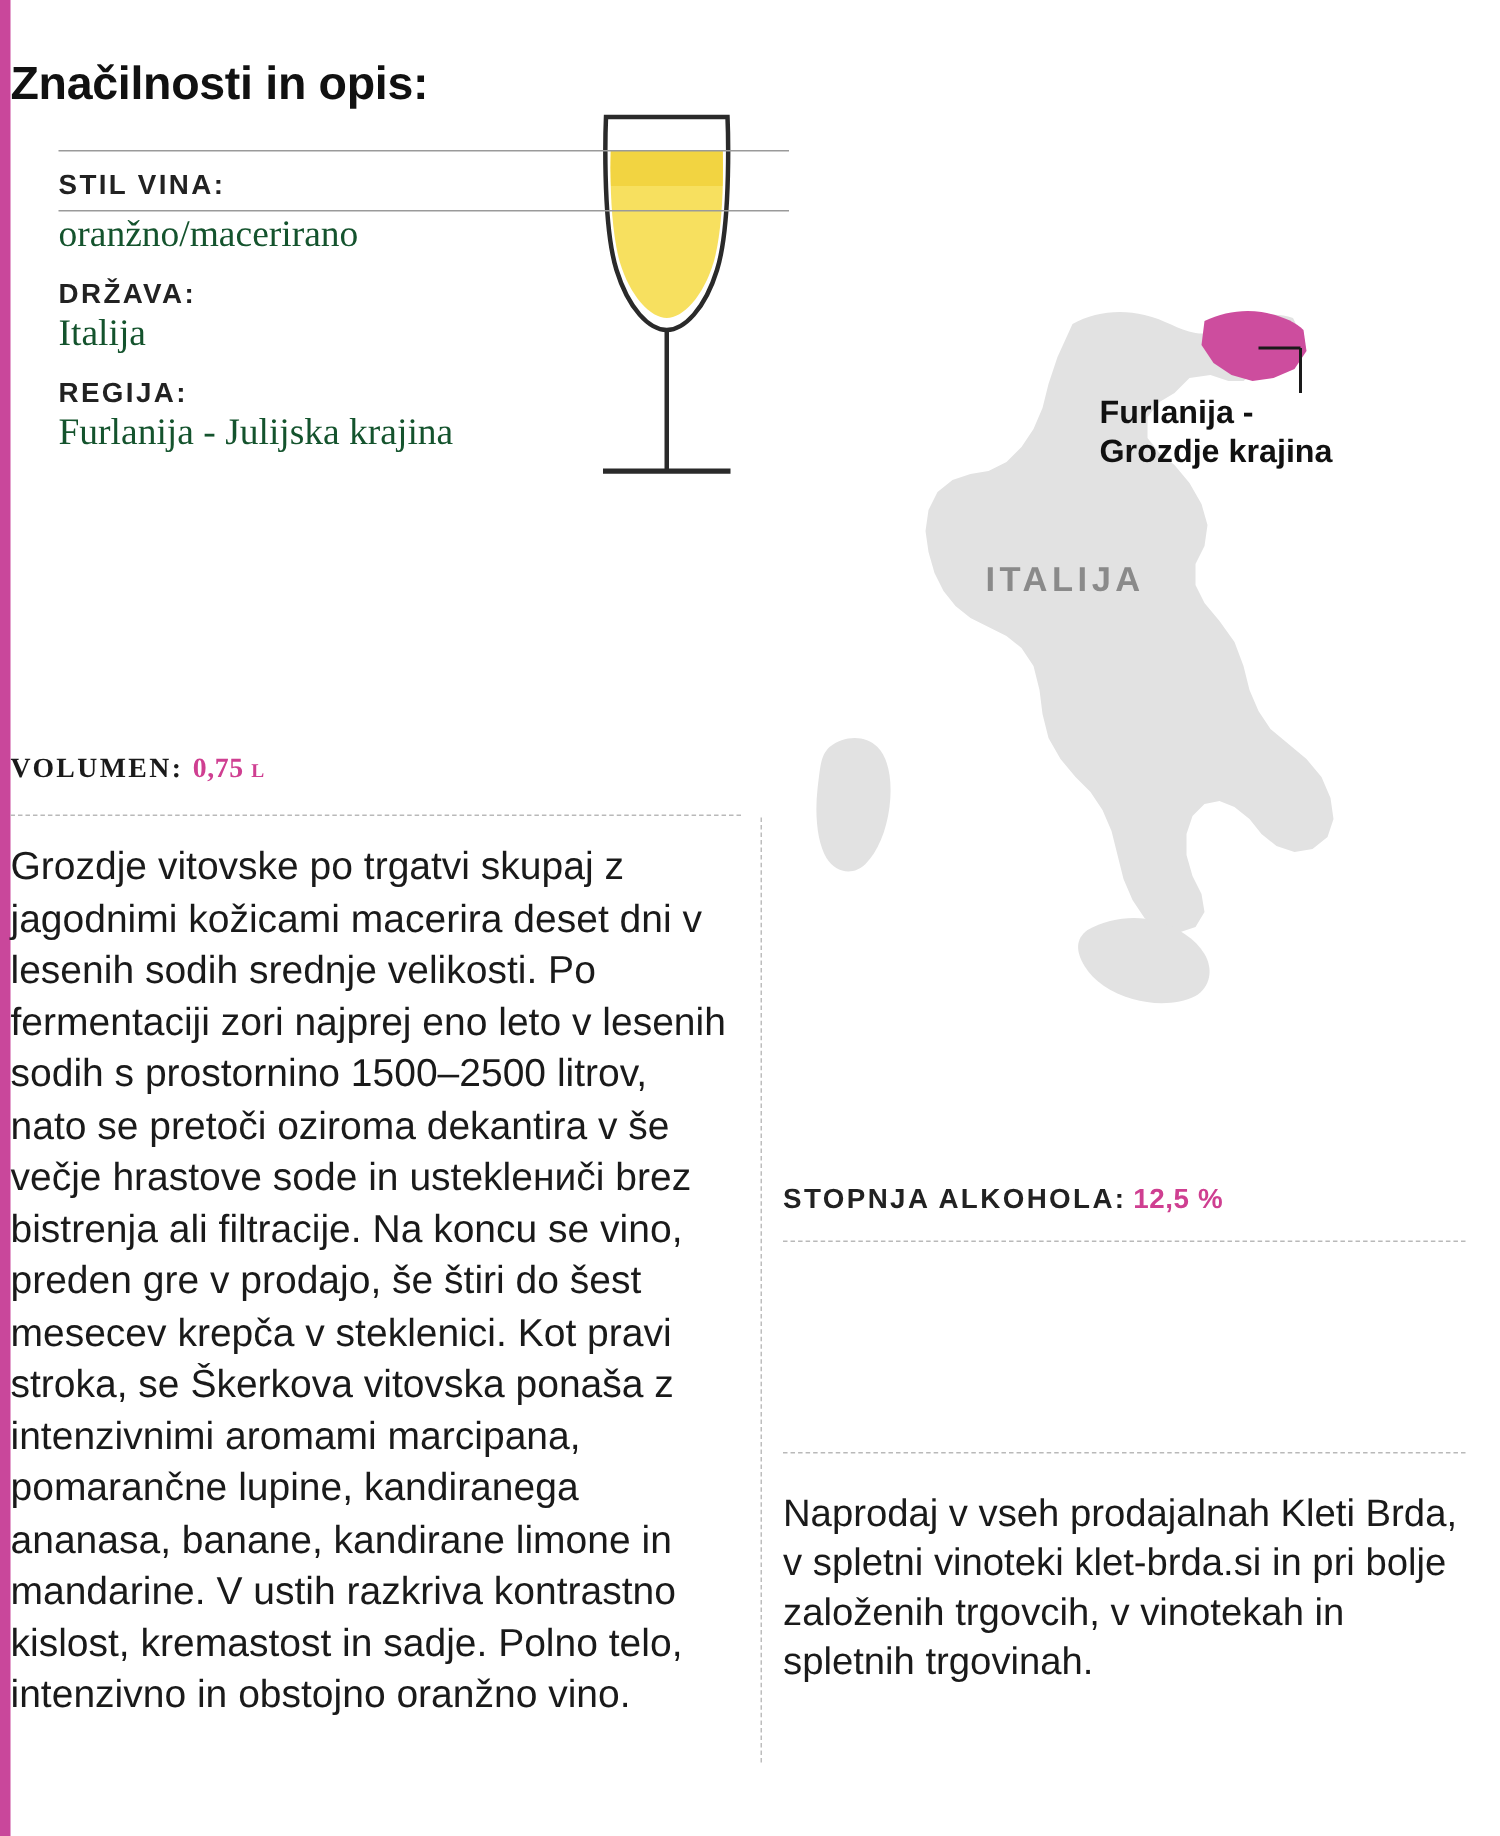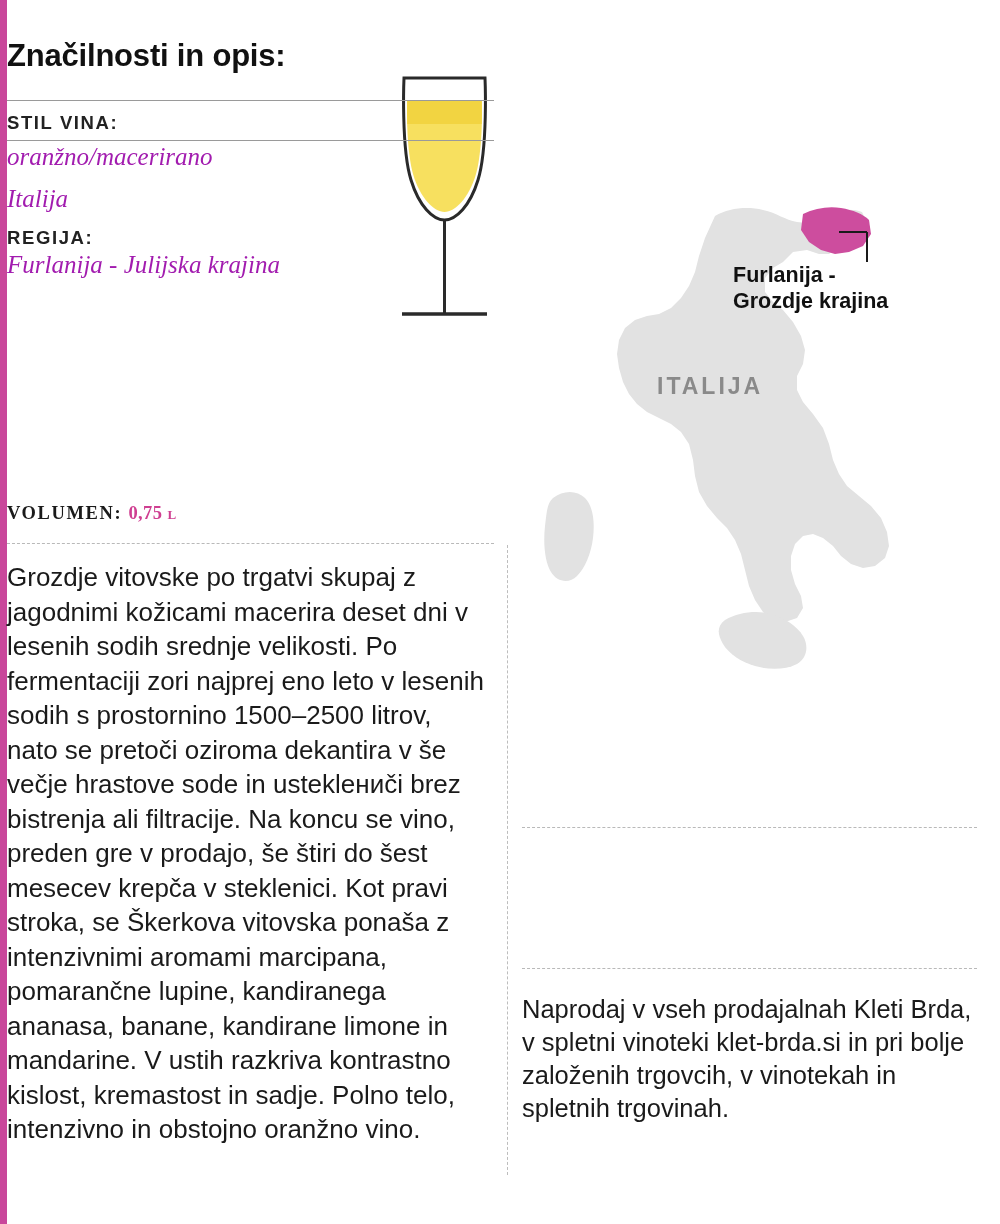--- a/index.html
+++ b/index.html
@@ -35,43 +35,43 @@
     font-weight: bold;
     letter-spacing: -0.2px;
     color: #111;
   }
 
   
   .specs {
     position: absolute;
     left: 0; top: 100px;
     width: 487px;
+    padding-left: 32px;
   }
   .spec-rule {
     height: 1px;
     background: #9a9a9a;
     width: 487px;
     margin: 0;
   }
   .spec-label {
     font-size: 18.5px;
     font-weight: bold;
     letter-spacing: 1.6px;
     color: #222;
     text-transform: none;
     margin: 11px 0 0 0;
     font-variant: small-caps;
   }
   .spec-value {
     font-family: "Liberation Serif", serif;
     font-size: 25px;
-    color: #a21caf;
+    color: #14532d;
     margin: 2px 0 13px 0;
     line-height: 1.15;
-    font-style: italic;
   }
 
   
   .volume-row {
     position: absolute;
     left: 0; top: 503px;
     width: 487px;
     font-size: 18.5px;
     letter-spacing: 1.6px;
     font-weight: bold;
@@ -213,36 +213,41 @@
     <div>Furlanija -</div>
     <div>Grozdje krajina</div>
   </div>
 
   <div class="specs">
     <div class="spec-rule"></div>
     <div class="spec-label">STIL VINA:</div>
     <div class="spec-rule" style="margin-top:6px"></div>
     <div class="spec-value">oranžno/macerirano</div>
 
+    <div class="spec-label">DRŽAVA:</div>
     <div class="spec-value">Italija</div>
 
     <div class="spec-label">REGIJA:</div>
     <div class="spec-value">Furlanija - Julijska krajina</div>
   </div>
 
   <div class="volume-row">
     <span>VOLUMEN:</span>
     <span class="val">0,75 l</span>
   </div>
   <div class="dashed-rule" style="left:0; top:543px; width:487px;"></div>
 
   <div class="desc">Grozdje vitovske po trgatvi skupaj z jagodnimi kožicami macerira deset dni v lesenih sodih srednje velikosti. Po fermentaciji zori najprej eno leto v lesenih sodih s prostornino 1500–2500 litrov, nato se pretoči oziroma dekantira v še večje hrastove sode in usteklениči brez bistrenja ali filtracije. Na koncu se vino, preden gre v prodajo, še štiri do šest mesecev krepča v steklenici. Kot pravi stroka, se Škerkova vitovska ponaša z intenzivnimi aromami marcipana, pomarančne lupine, kandiranega ananasa, banane, kandirane limone in mandarine. V ustih razkriva kontrastno kislost, kremastost in sadje. Polno telo, intenzivno in obstojno oranžno vino.</div>
 
   <div class="v-divider"></div>
 
+  <div class="rblock" style="top:788px;">
+    <span class="r-label">STOPNJA ALKOHOLA:</span>
+    <span class="r-label r-accent">12,5 %</span>
+  </div>
   <div class="dashed-rule" style="left:515px; top:827px; width:455px;"></div>
 
   <div class="rblock" style="top:858px;">
   </div>
   <div class="dashed-rule" style="left:515px; top:968px; width:455px;"></div>
 
   <div class="rblock" style="top:992px;">
     <div class="r-text">Naprodaj v vseh prodajalnah Kleti Brda, v spletni vinoteki klet-brda.si in pri bolje založenih trgovcih, v vinotekah in spletnih trgovinah.</div>
   </div>
 

